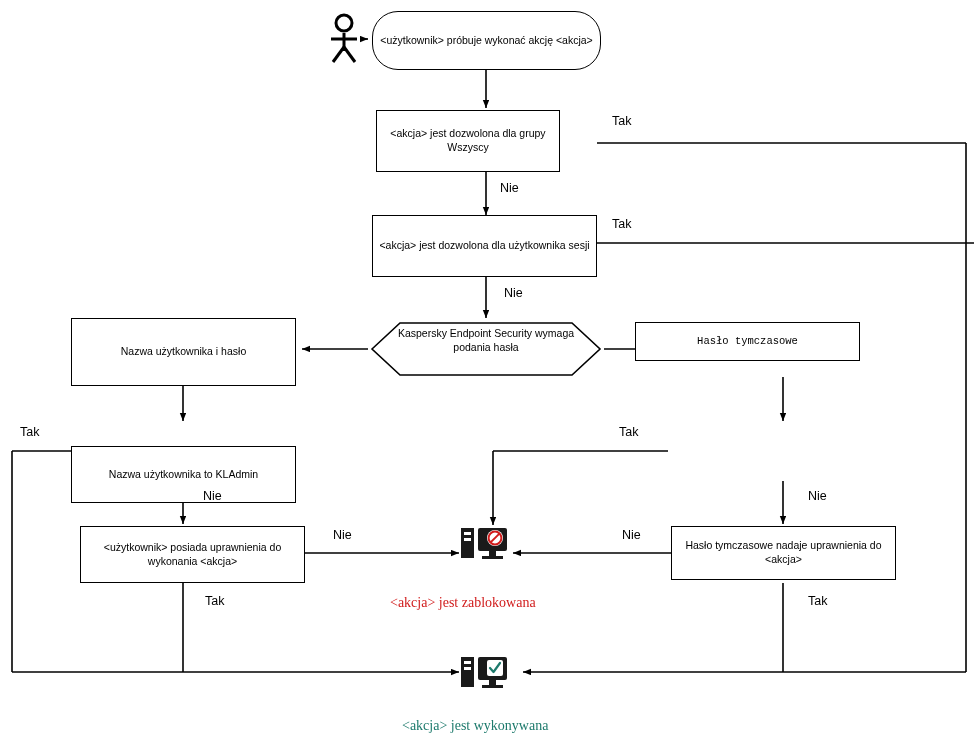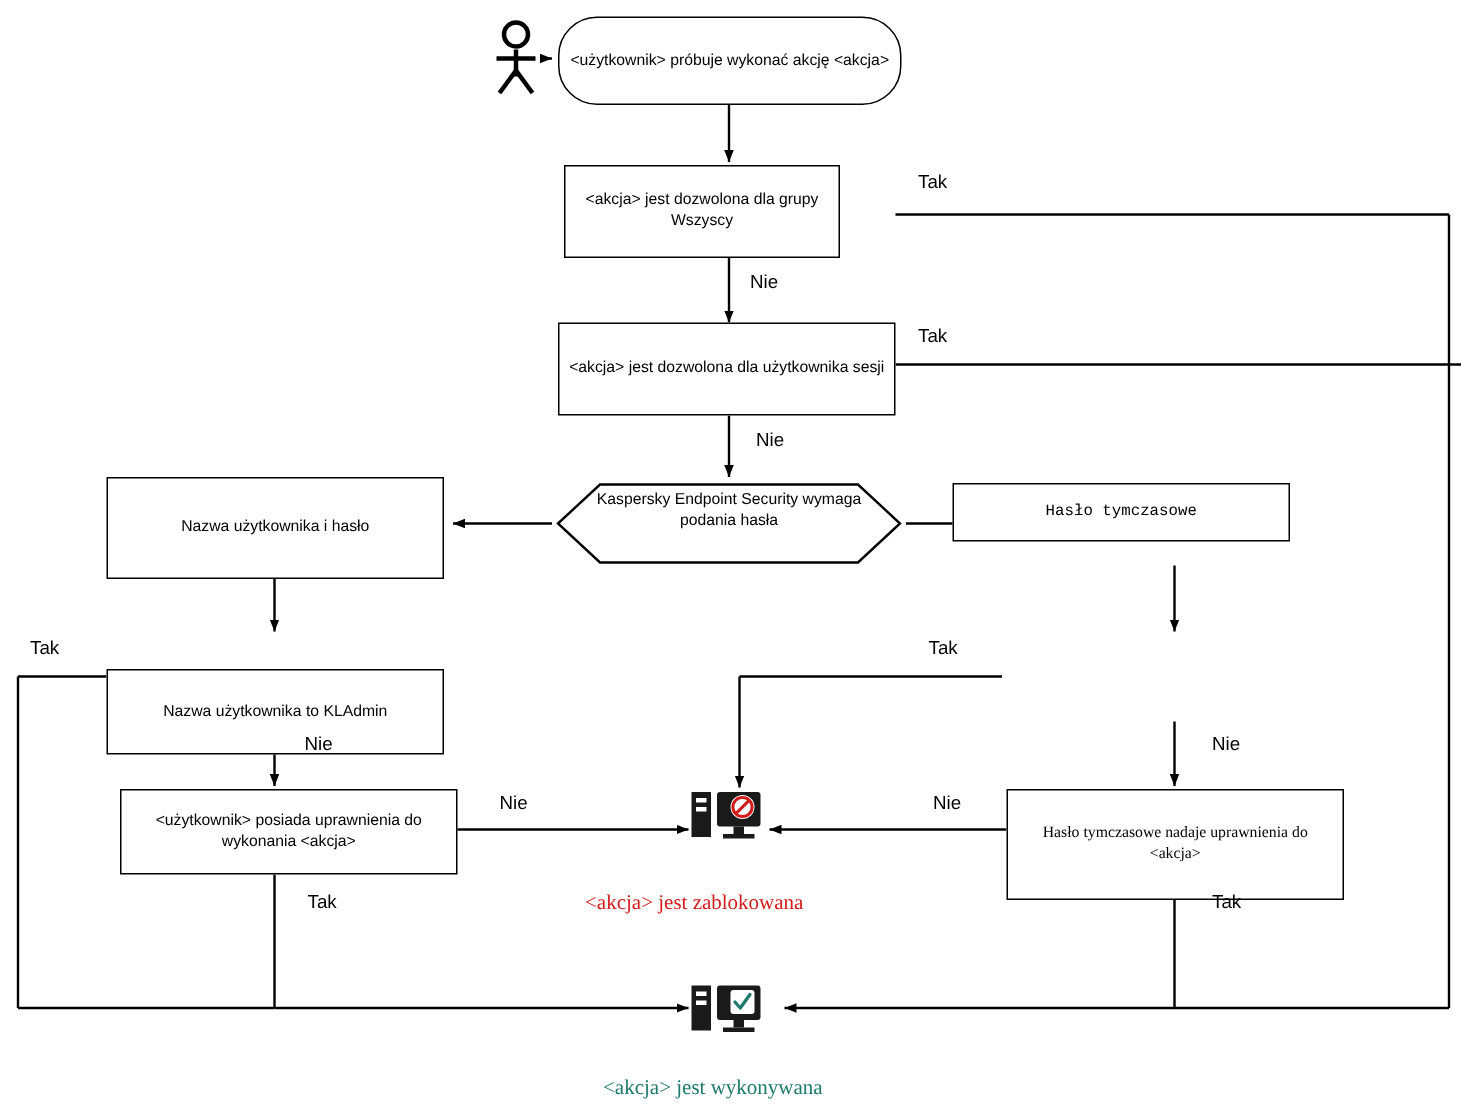--- a/index.html
+++ b/index.html
@@ -179,21 +179,21 @@
 
   <div class="node box" style="left:71px; top:318px; width:225px; height:68px;">Nazwa użytkownika i hasło</div>
 
   <div class="node box" style="left:635px; top:322px; width:225px; height:39px;font-family:Liberation Mono, monospace;">Hasło tymczasowe</div>
 
   <div class="node box" style="left:71px; top:424px; width:225px; height:57px;margin-top:22px;">Nazwa użytkownika to KLAdmin</div>
 
 
   <div class="node box" style="left:80px; top:526px; width:225px; height:57px;">&lt;użytkownik&gt; posiada uprawnienia do wykonania &lt;akcja&gt;</div>
 
-  <div class="node box" style="left:671px; top:526px; width:225px; height:74px;font-family:Liberation Serif, serif;">Hasło tymczasowe nadaje uprawnienia do &lt;akcja&gt;</div>
+  <div class="node box" style="left:671px; top:526px; width:225px; height:54px;">Hasło tymczasowe nadaje uprawnienia do &lt;akcja&gt;</div>
 
   <div class="edge-label" style="left:612px; top:114px;">Tak</div>
 
   <div class="edge-label" style="left:500px; top:181px;">Nie</div>
 
   <div class="edge-label" style="left:612px; top:217px;">Tak</div>
 
   <div class="edge-label" style="left:504px; top:286px;">Nie</div>
 
   <div class="edge-label" style="left:20px; top:425px;">Tak</div>

